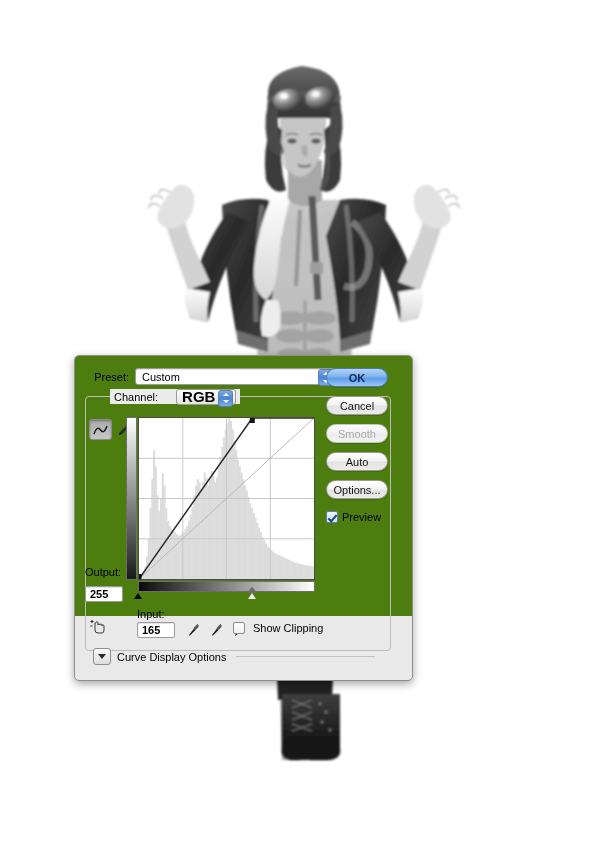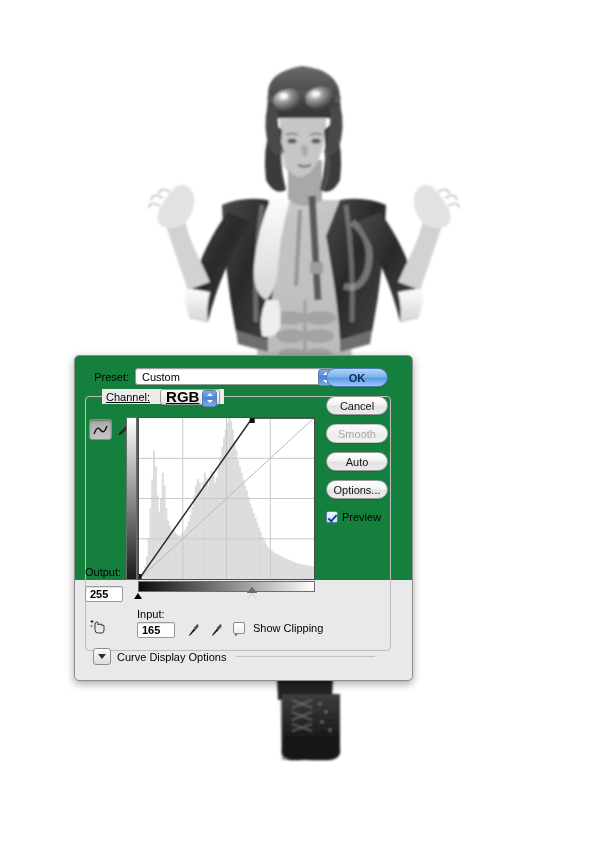--- a/index.html
+++ b/index.html
@@ -51,22 +51,22 @@
   }
   #titlebar .title {
     font-size: 11px;
     color: #2b2b2b;
     font-weight: normal;
     letter-spacing: .2px;
   }
 
   .body-area {
     position: relative;
-    height: 224px;
-    background: #15803d;
+    height: 260px;
+    background: #4d7c0f;
   }
 
   
   .preset-row {
     position: absolute;
     left: 10px; top: 12px;
     width: 250px;
     display: flex;
     align-items: center;
   }
@@ -117,28 +117,27 @@
     position: absolute;
     left: 10px; top: 40px;
     width: 306px;
     height: 255px;
     border: 1px solid #bdbdbd;
     border-radius: 4px;
     box-sizing: border-box;
   }
   .group-legend {
     position: absolute;
-    left: 16px; top: -8px;
+    left: 24px; top: -8px;
     height: 15px;
     background: #ececec;
     padding: 0 4px;
     display: flex;
     align-items: center;
-    gap: 10px;
-    text-decoration: underline;
+    gap: 18px;
   }
   .channel-combo {
     position: relative;
     width: 60px; height: 16px;
     background: linear-gradient(to bottom, #fdfdfd, #e4e4e4);
     border: 1px solid #9a9a9a;
     border-radius: 3px;
     display: flex;
     align-items: center;
     padding-left: 5px;

